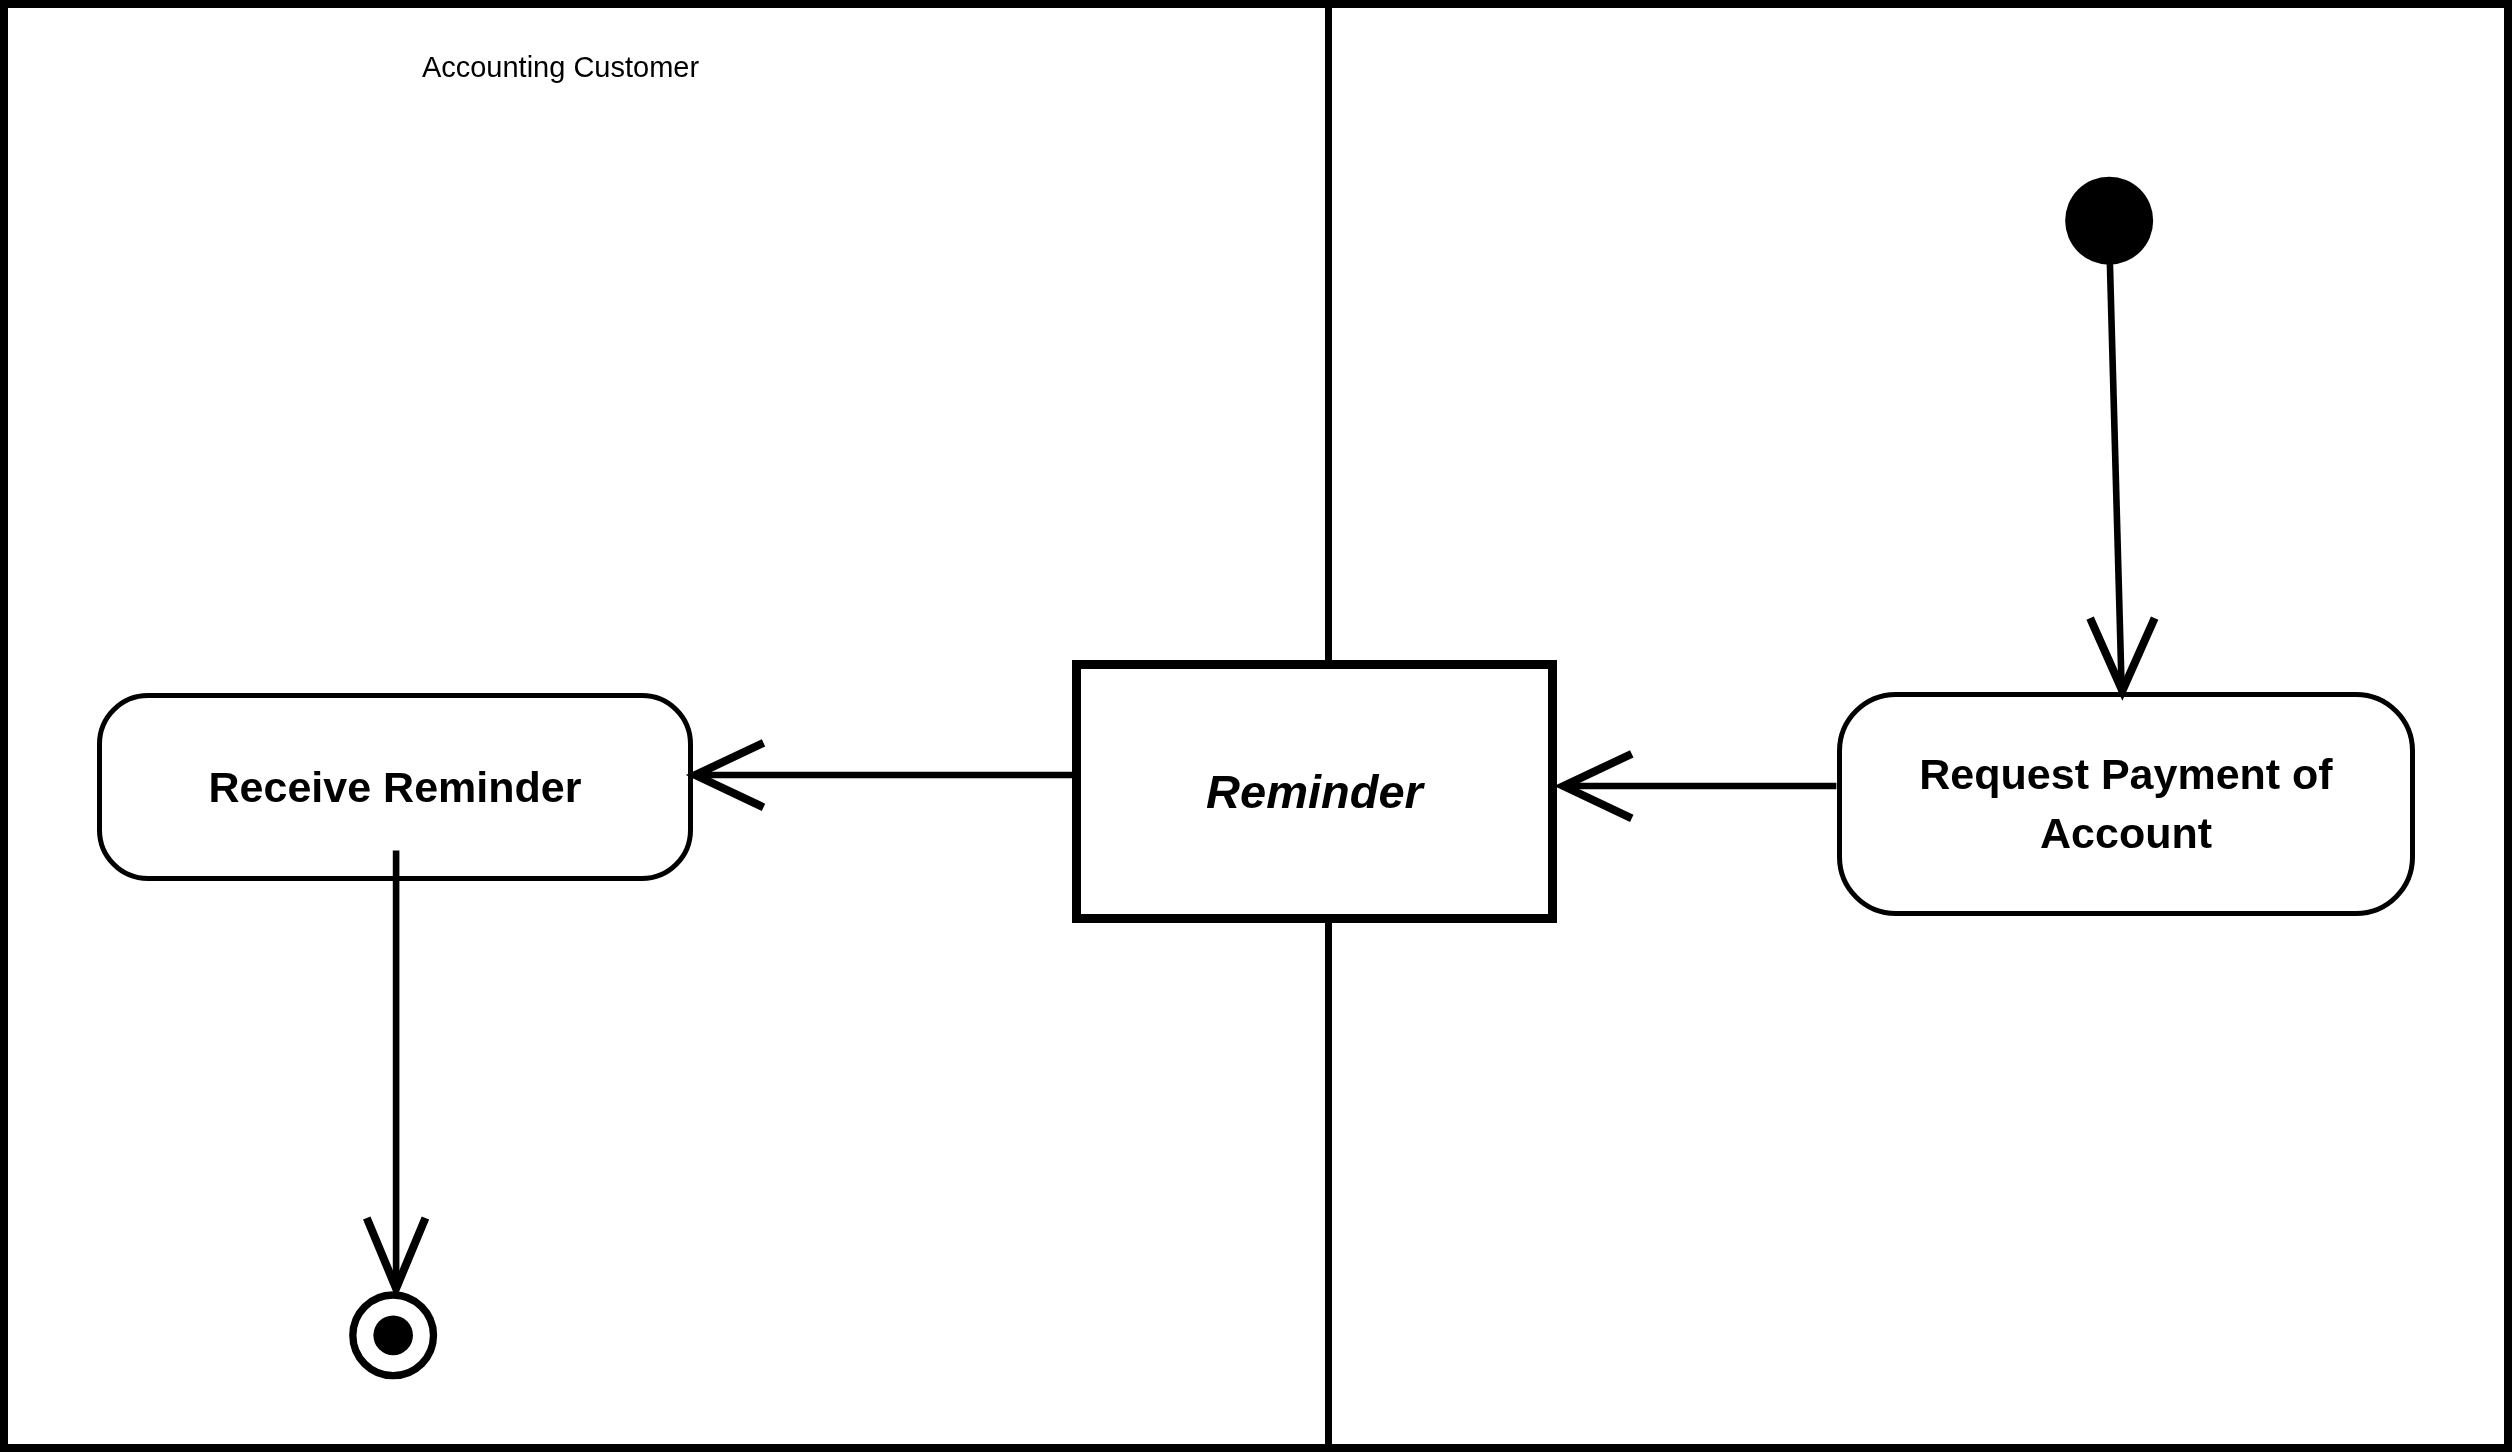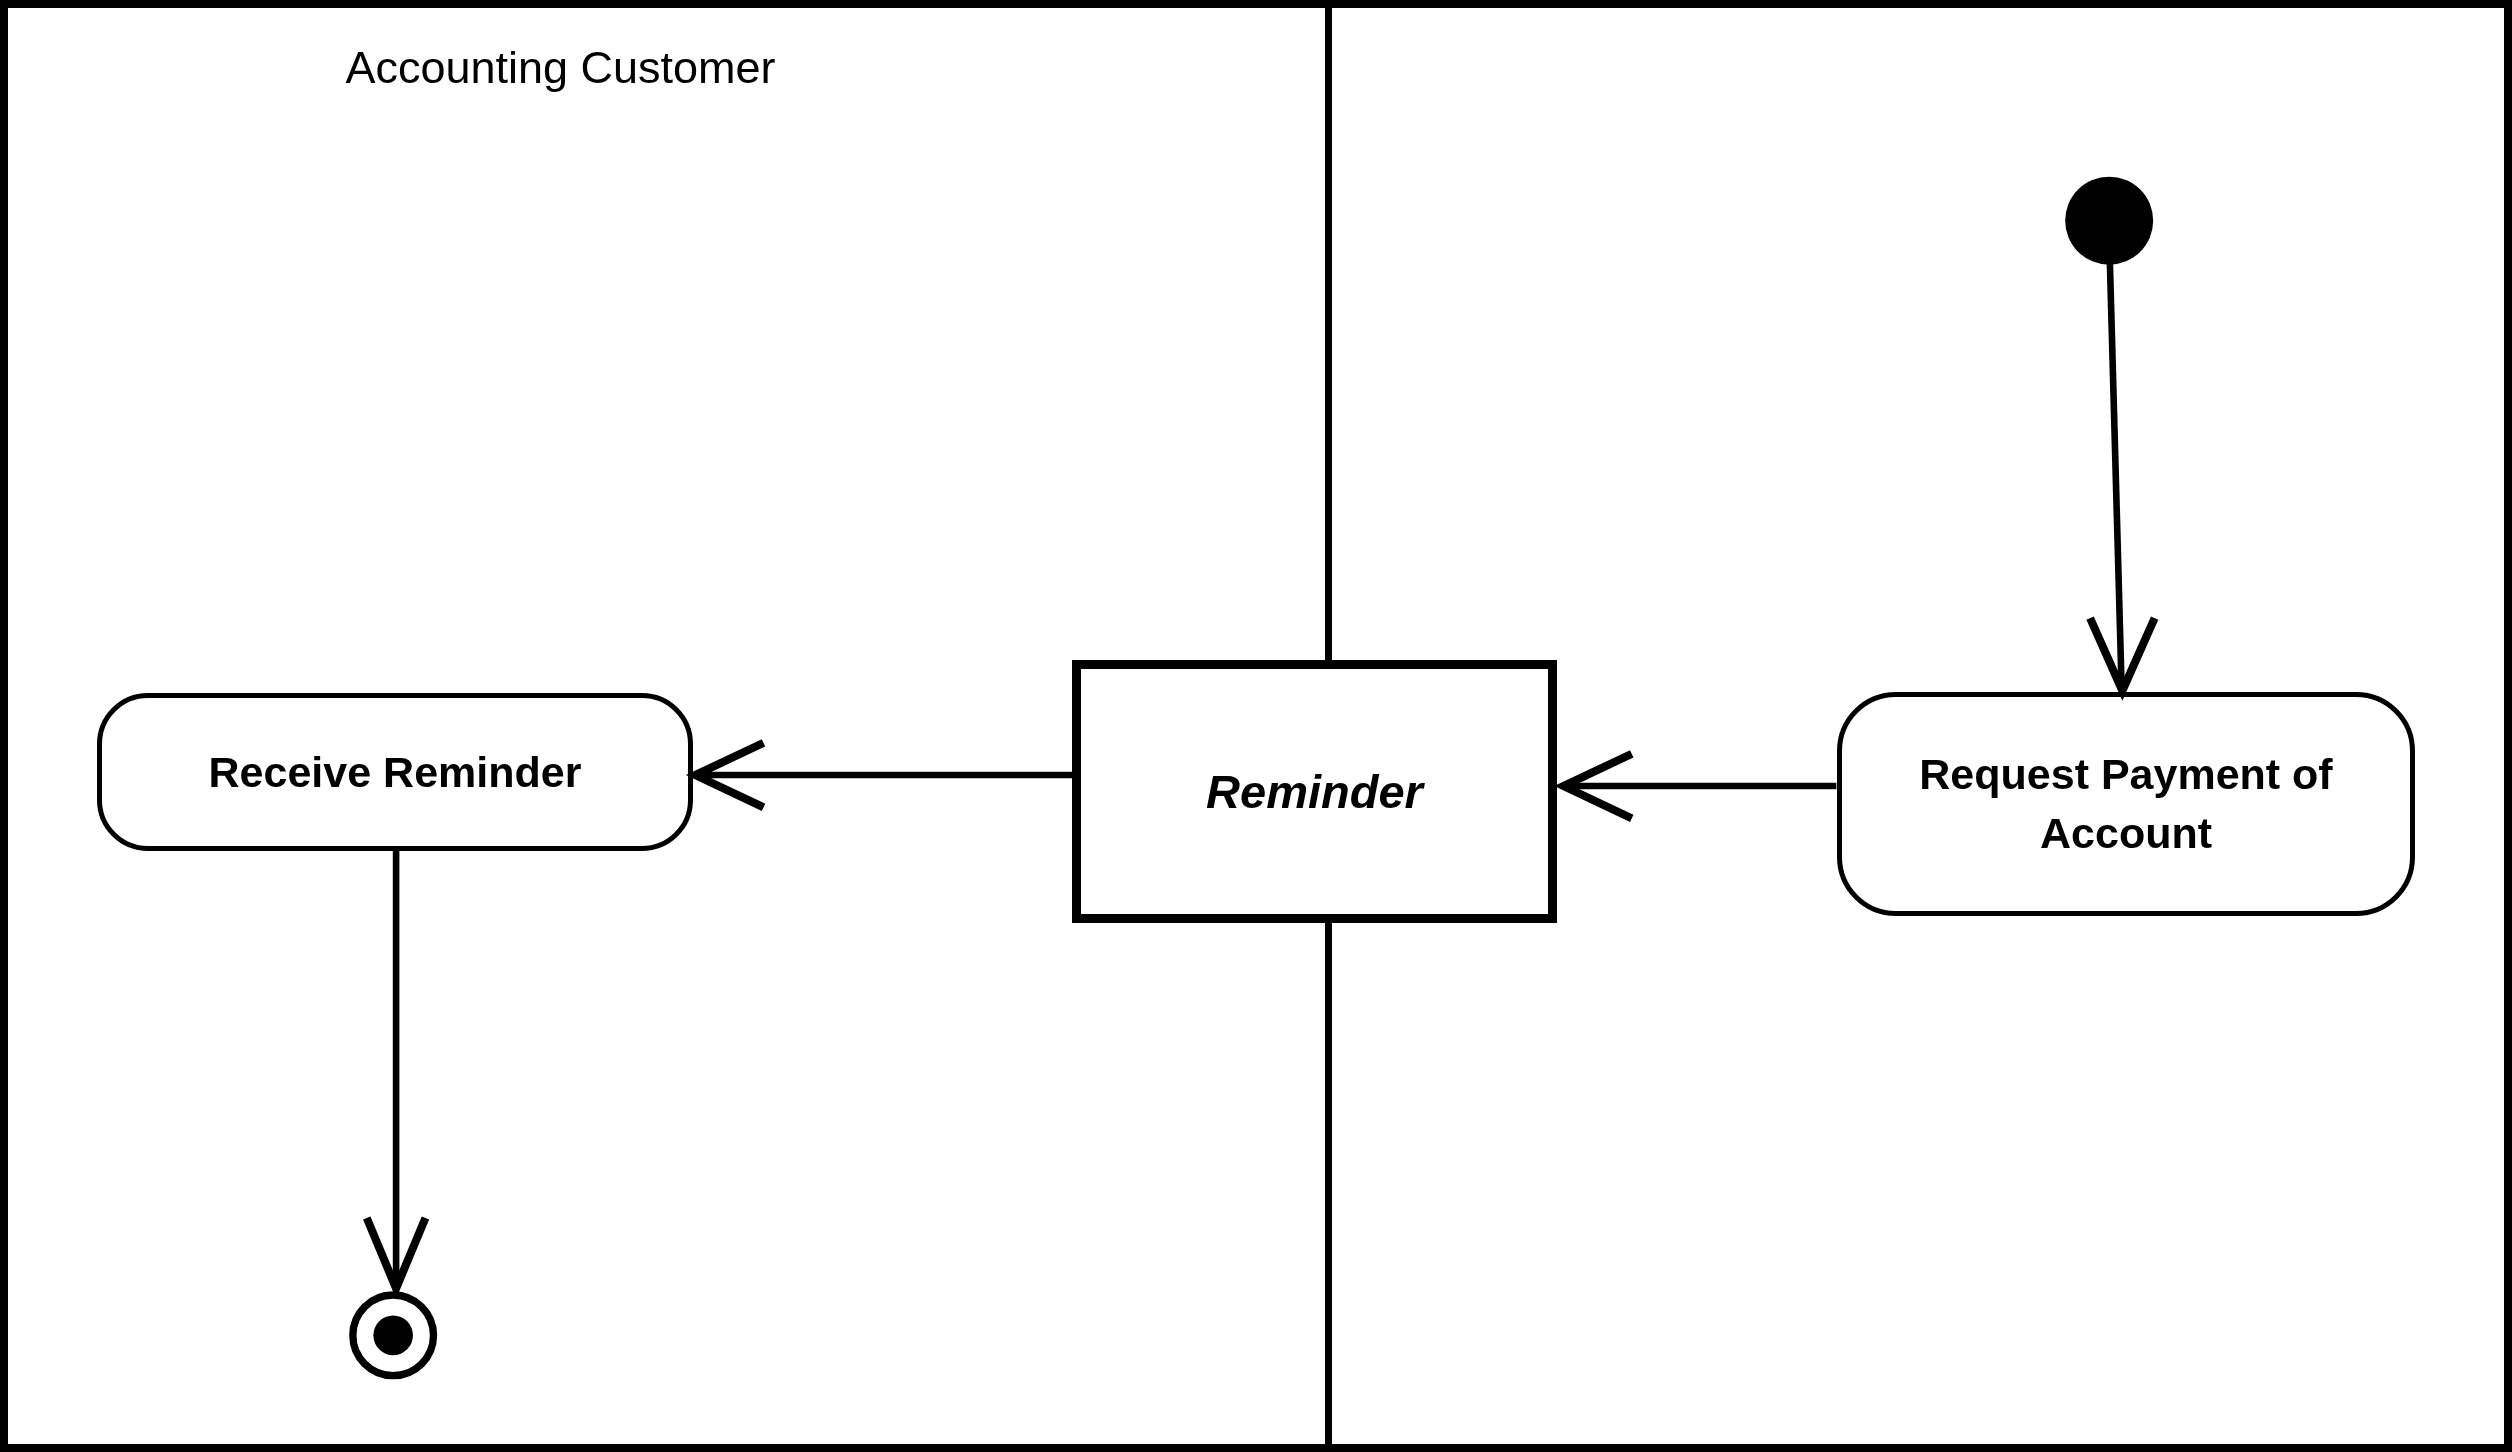--- a/index.html
+++ b/index.html
@@ -24,21 +24,21 @@
     width: 6.6px;
     height: 1436px;
     background: #000000;
     z-index: 1;
   }
   .lane-title {
     position: absolute;
     top: 34px;
     width: 455px;
     text-align: center;
-    font-size: 45px;
+    font-size: 29px;
     font-weight: 400;
     color: #000000;
     line-height: 51px;
     white-space: nowrap;
     z-index: 2;
   }
   .lane-title.customer { left: 325px; }
   .lane-title.supplier { left: 1544px; }
 
   .node {
@@ -57,21 +57,21 @@
     font-size: 43px;
     line-height: 59px;
   }
   .node.action {
     border: 5.9px solid #000000;
   }
   .node.receive {
     left: 89px;
     top: 685px;
     width: 596px;
-    height: 158px;
+    height: 188px;
     border-radius: 51px;
   }
   .node.request {
     left: 1829px;
     top: 684px;
     width: 578px;
     height: 224px;
     border-radius: 59px;
     padding: 0 32px;
   }

